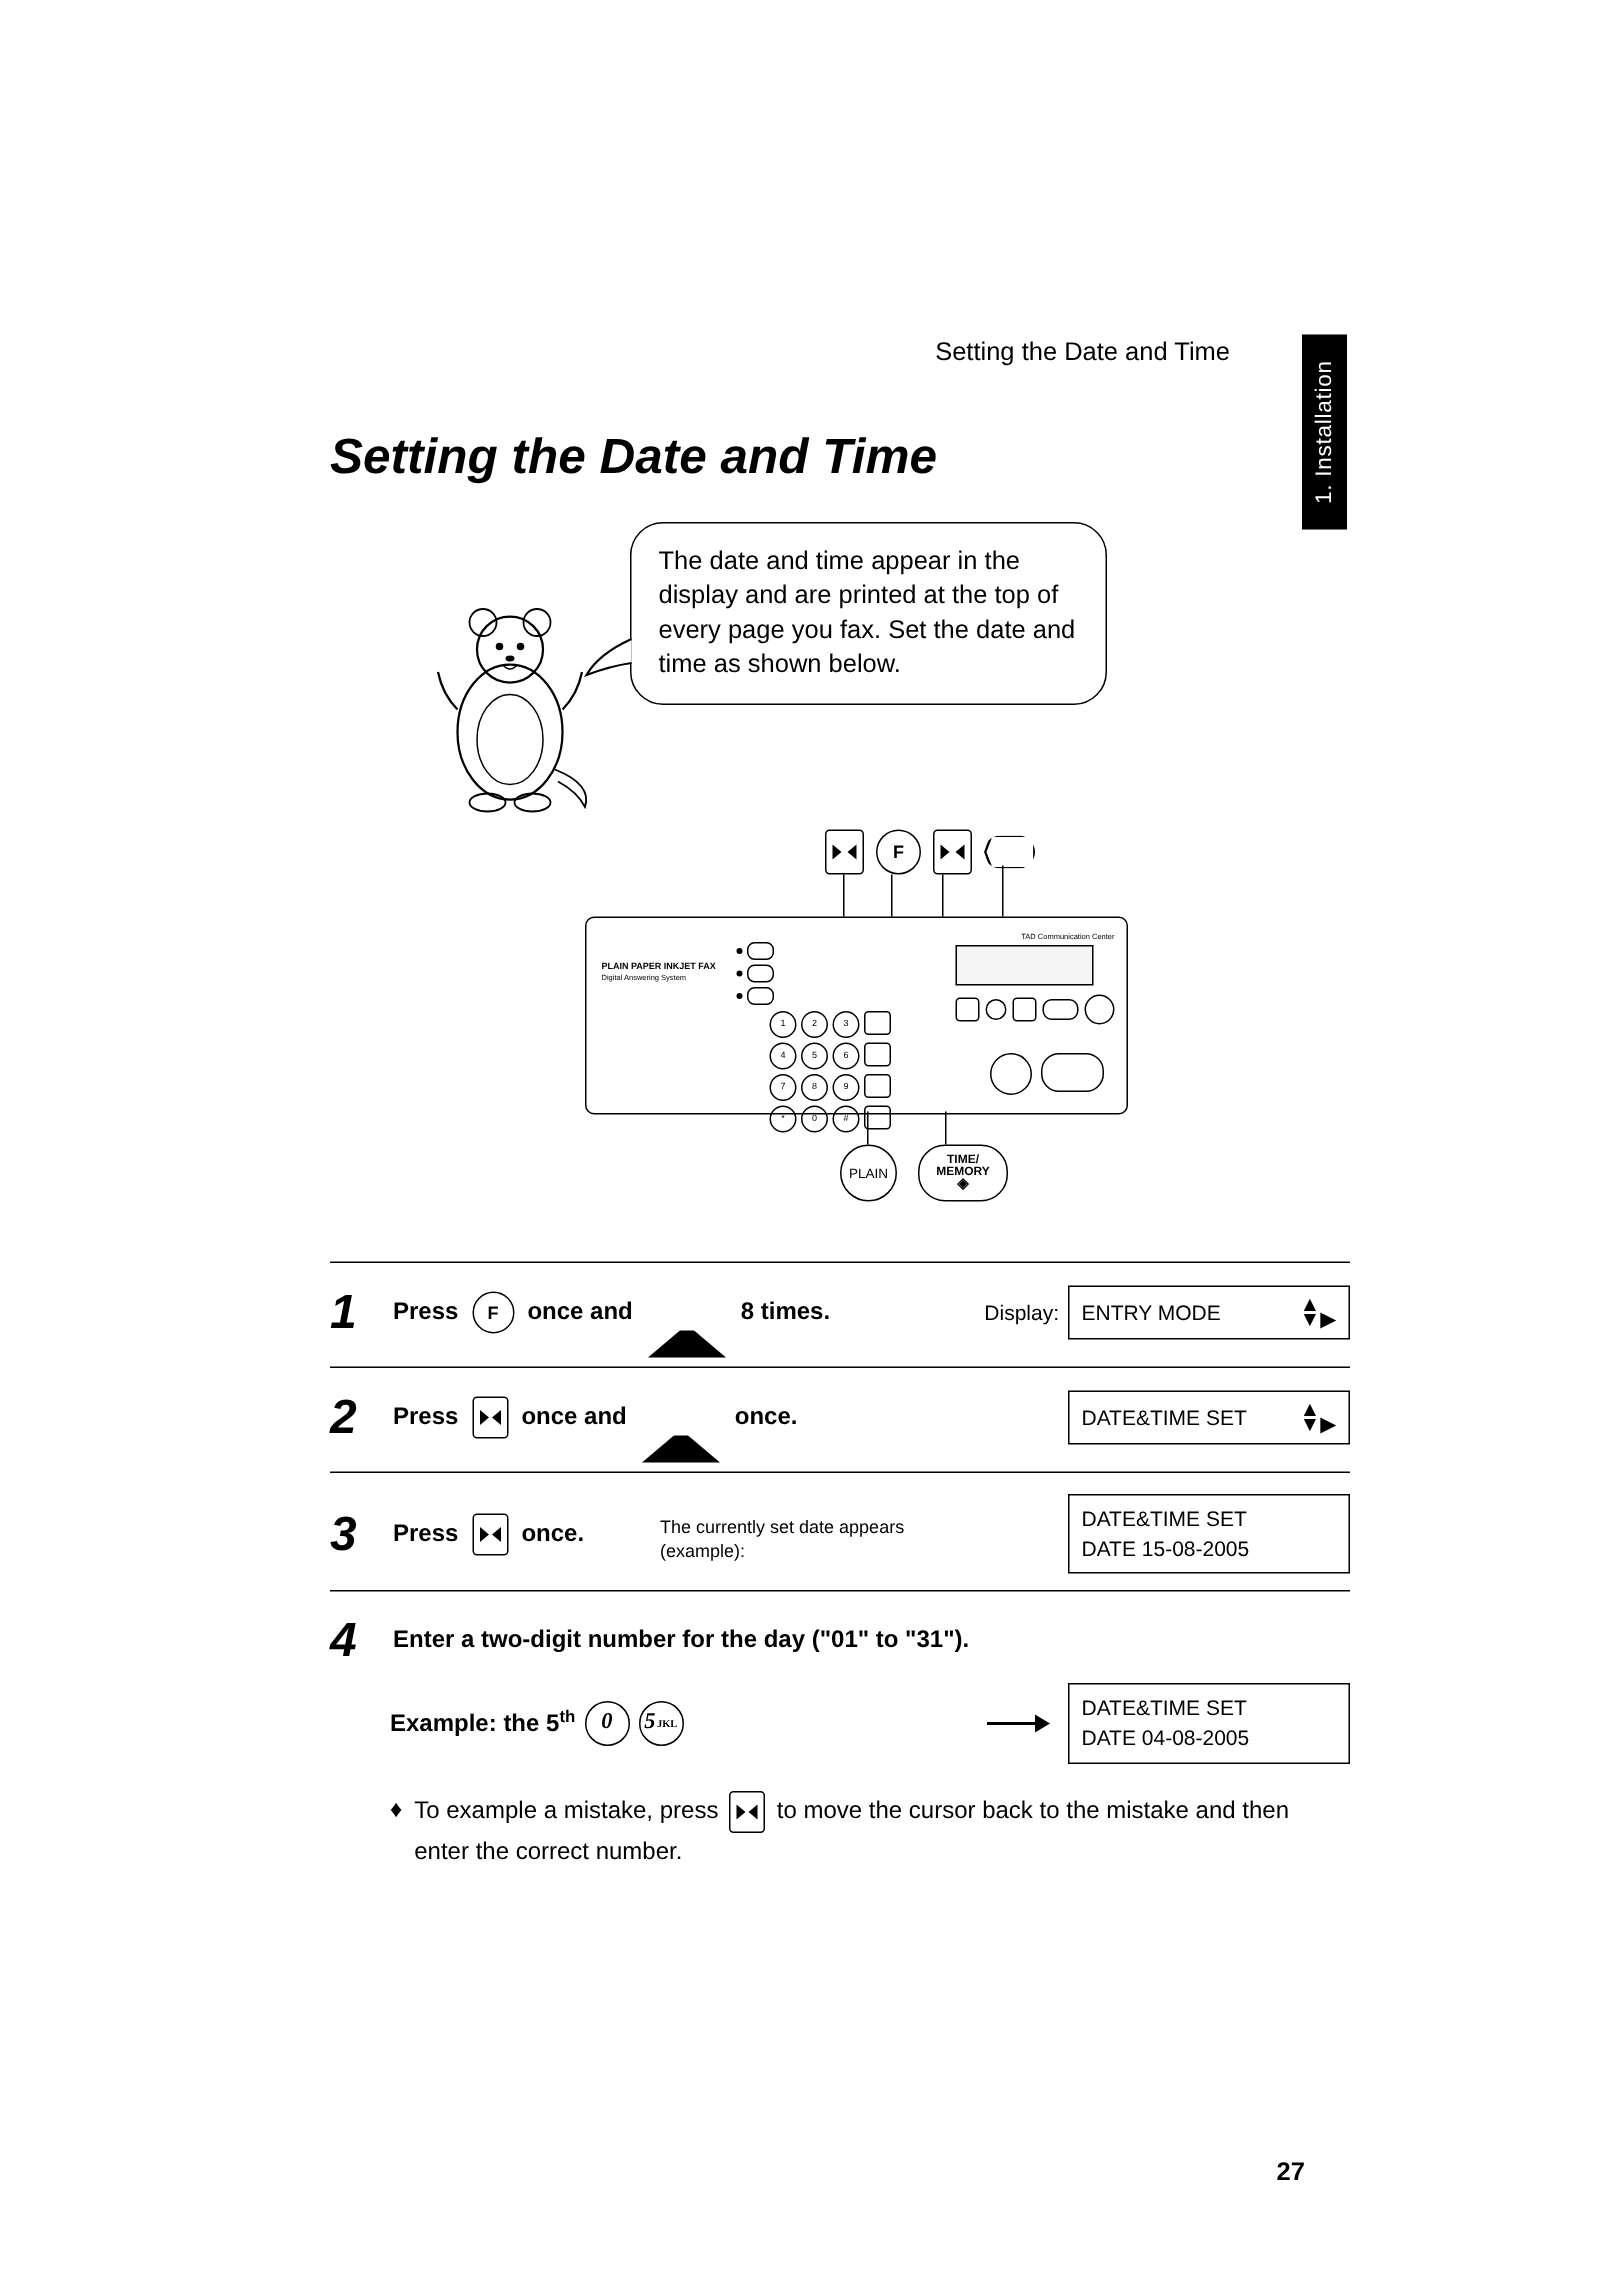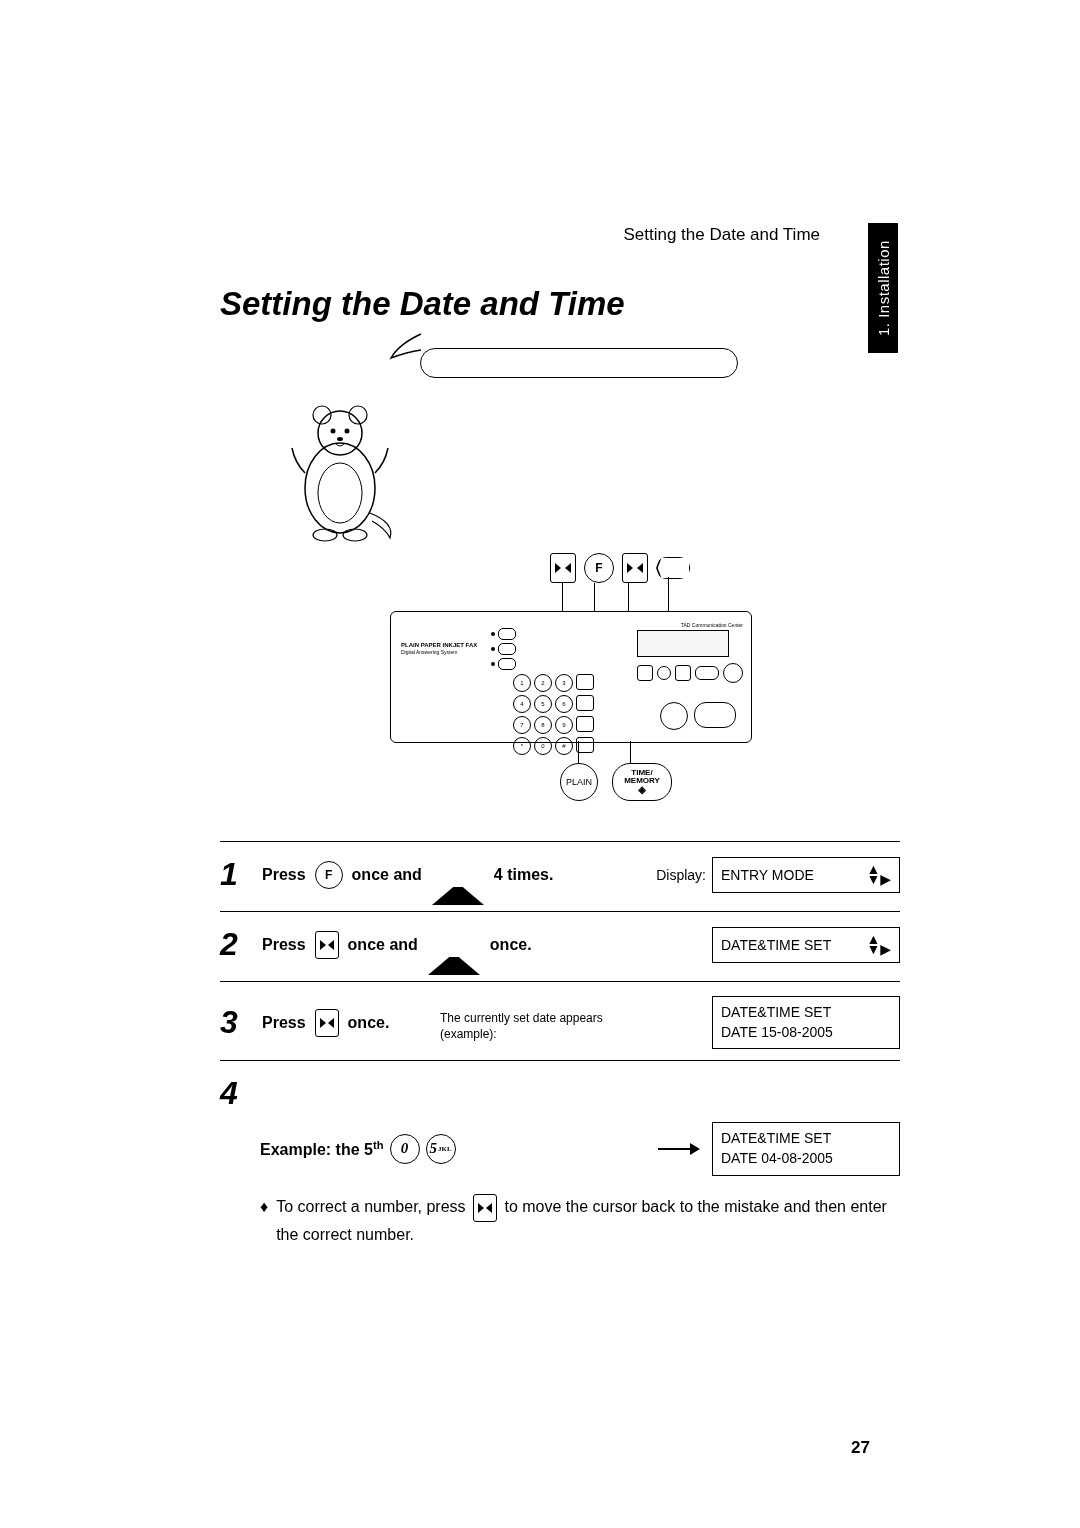--- a/index.html
+++ b/index.html
@@ -451,20 +451,21 @@
       <circle cx="67" cy="38" r="2.5" fill="#000"></circle>
       <ellipse cx="60" cy="46" rx="3" ry="2" fill="#000"></ellipse>
       <path d="M 55 50 Q 60 56 65 50" fill="none" stroke="#000"></path>
       <path d="M 25 80 Q 15 70 12 55" fill="none" stroke="#000" stroke-width="1.5"></path>
       <path d="M 95 80 Q 105 70 108 55" fill="none" stroke="#000" stroke-width="1.5"></path>
       <ellipse cx="45" cy="142" rx="12" ry="6" fill="none" stroke="#000" stroke-width="1.2"></ellipse>
       <ellipse cx="75" cy="142" rx="12" ry="6" fill="none" stroke="#000" stroke-width="1.2"></ellipse>
       <path d="M 90 120 Q 115 130 110 145 Q 105 135 92 128" fill="none" stroke="#000" stroke-width="1.2"></path>
     </svg>
     <div class="speech">
+      <span>The date and time appear in the display and are printed at the top of every page you fax. Set the date and time as shown below.</span>
       <svg style="position:absolute; left:-32px; bottom:15px;" width="34" height="30">
         <path d="M 32 2 Q 10 12 2 26 Q 18 20 32 18" fill="#fff" stroke="#000" stroke-width="1.5"></path>
       </svg>
     </div>
   </div>
 
   <div class="device-area">
     <div class="callout-keys">
       <span class="key-small key-rect right-arrow-glyph"></span>
       <span class="key-small key-round">F</span>
@@ -550,21 +551,21 @@
 
   <div class="steps">
 
     <div class="step">
       <div class="step-row">
         <div class="step-num">1</div>
         <span class="step-text">Press</span>
         <span class="inline-key-round">F</span>
         <span class="step-text">once and</span>
         <span class="inline-key-tri"><span class="tri-shape"></span></span>
-        <span class="step-text">4 times.</span>
+        <span class="step-text">8 times.</span>
         <span class="display-label">Display:</span>
         <div class="lcd">
           <span>ENTRY MODE</span>
           <span class="updown">
               <span>▲</span>
               <span>▼▶</span>
             </span>
         </div>
       </div>
     </div>
@@ -597,41 +598,42 @@
           <div>DATE&amp;TIME SET</div>
           <div>DATE 15-08-2005</div>
         </div>
       </div>
       <div class="sub-note">The currently set date appears (example):</div>
     </div>
 
     <div class="step" style="border-bottom:none;">
       <div class="step-row">
         <div class="step-num">4</div>
+        <span class="step-text">Enter a two-digit number for the day ("01" to "31").</span>
       </div>
       <div class="step4-body">
         <div class="example-line">
           <span>
             <span>Example: the 5</span><sup>th</sup>
           </span>
           <span class="num-key">0</span>
           <span class="num-key">
               <span>5</span>
               <span style="font-size:7px;font-style:normal;margin-left:1px;">JKL</span>
             </span>
           <span class="arrow-right"></span>
           <div class="lcd2" style="font-weight:normal;">
             <div>DATE&amp;TIME SET</div>
             <div>DATE 04-08-2005</div>
           </div>
         </div>
         <div class="bullet-note">
           <span>♦</span>
           <span class="txt">
-            <span>To correct a number, press</span>
+            <span>To example a mistake, press</span>
             <span class="inline-key-rect right-arrow-glyph" style="vertical-align:middle;"></span>
             <span>to move the cursor back to the mistake and then enter the correct number.</span>
           </span>
         </div>
       </div>
     </div>
 
   </div>
 </div>
 

